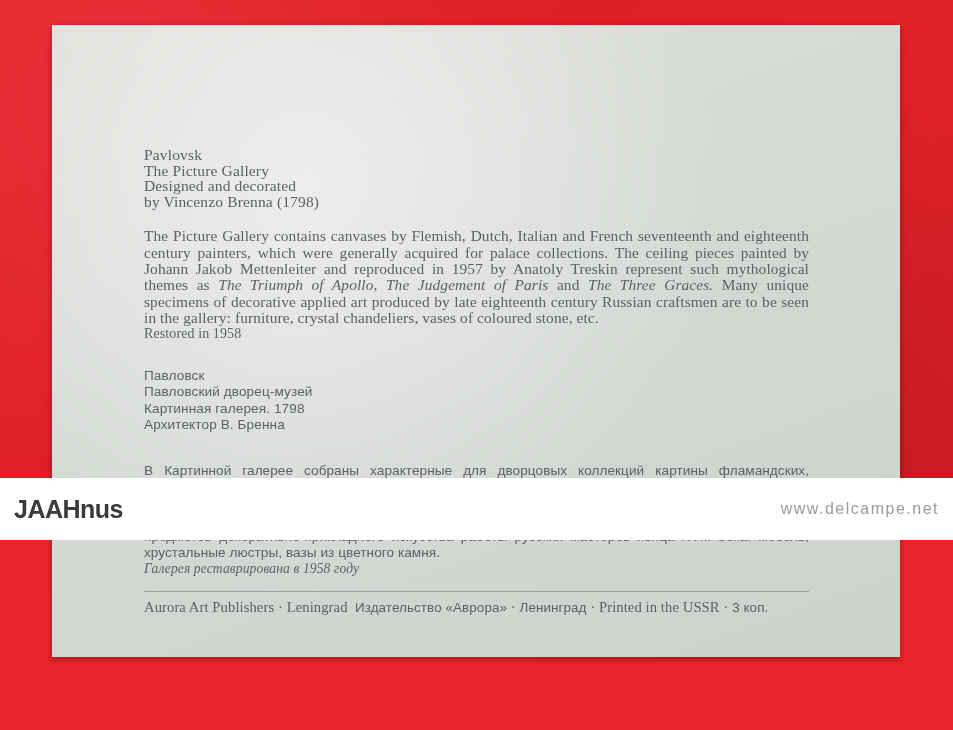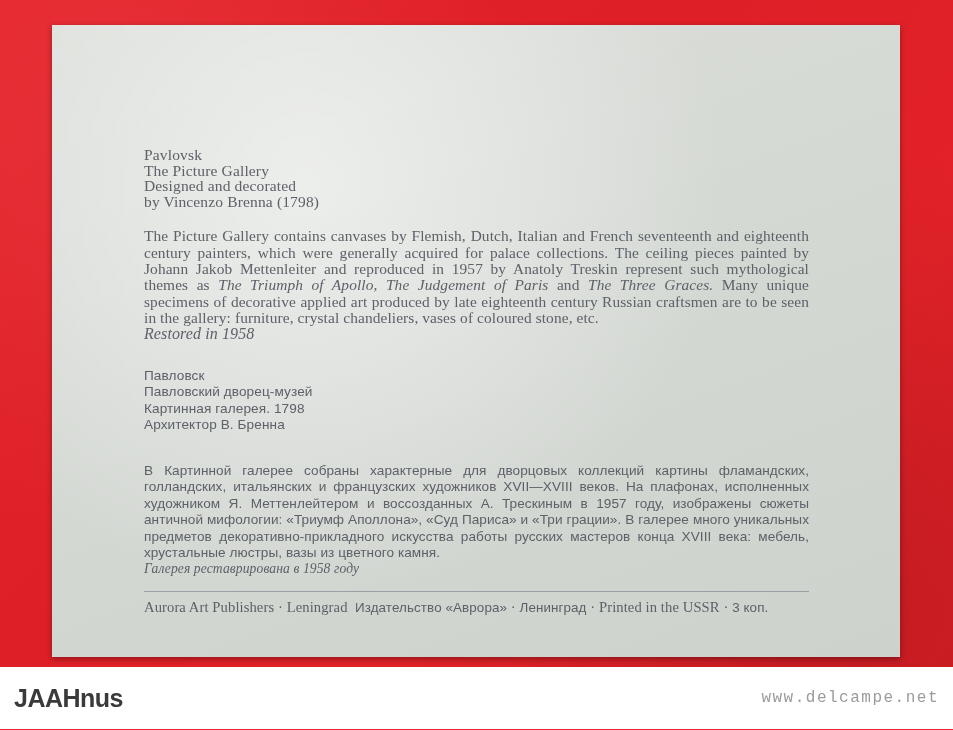--- a/index.html
+++ b/index.html
@@ -9,21 +9,21 @@
   body {
     width: 953px;
     height: 730px;
     overflow: hidden;
     background: #e8242a;
     font-family: "Liberation Serif", serif;
   }
   .stage {
     position: relative;
     width: 953px;
-    height: 729px;
+    height: 540px;
     background: #fef9c3;
   }
   
   .bg-texture {
     position: absolute;
     inset: 0;
     background:
       radial-gradient(circle at 12% 18%, rgba(255,255,255,0.06), rgba(0,0,0,0) 40%),
       radial-gradient(circle at 85% 80%, rgba(0,0,0,0.12), rgba(0,0,0,0) 45%),
       linear-gradient(135deg, #e7242c 0%, #de1f27 40%, #e22228 70%, #d91d25 100%);
@@ -75,22 +75,21 @@
     font-size: 15.4px;
     line-height: 16.3px;
     color: #5d6168;
     text-align: justify;
     letter-spacing: 0.1px;
   }
   .para-en i {
     font-style: italic;
   }
   .restored-en {
-    font-style: italic;
-    font-size: 16px;
+    font-size: 14px;
     line-height: 16px;
     color: #5d6168;
     margin-top: 0px;
     display: block;
   }
   .title-block-ru {
     margin-top: 26px;
     font-family: "Liberation Sans", sans-serif;
     font-size: 13.6px;
     line-height: 16.2px;
@@ -153,21 +152,21 @@
     box-sizing: border-box;
   }
   .wm-left {
     font-family: "Liberation Sans", sans-serif;
     font-size: 25px;
     font-weight: bold;
     color: #3a3a3a;
     letter-spacing: -0.5px;
   }
   .wm-center {
-    font-family: Liberation Mono, monospace;
+    font-family: Liberation Sans, sans-serif;
     font-size: 16px;
     color: #9b9b9b;
     letter-spacing: 1.5px;
   }
   .wm-right {
     display: flex;
     align-items: center;
     gap: 6px;
   }
   .wm-right .dc-text {

